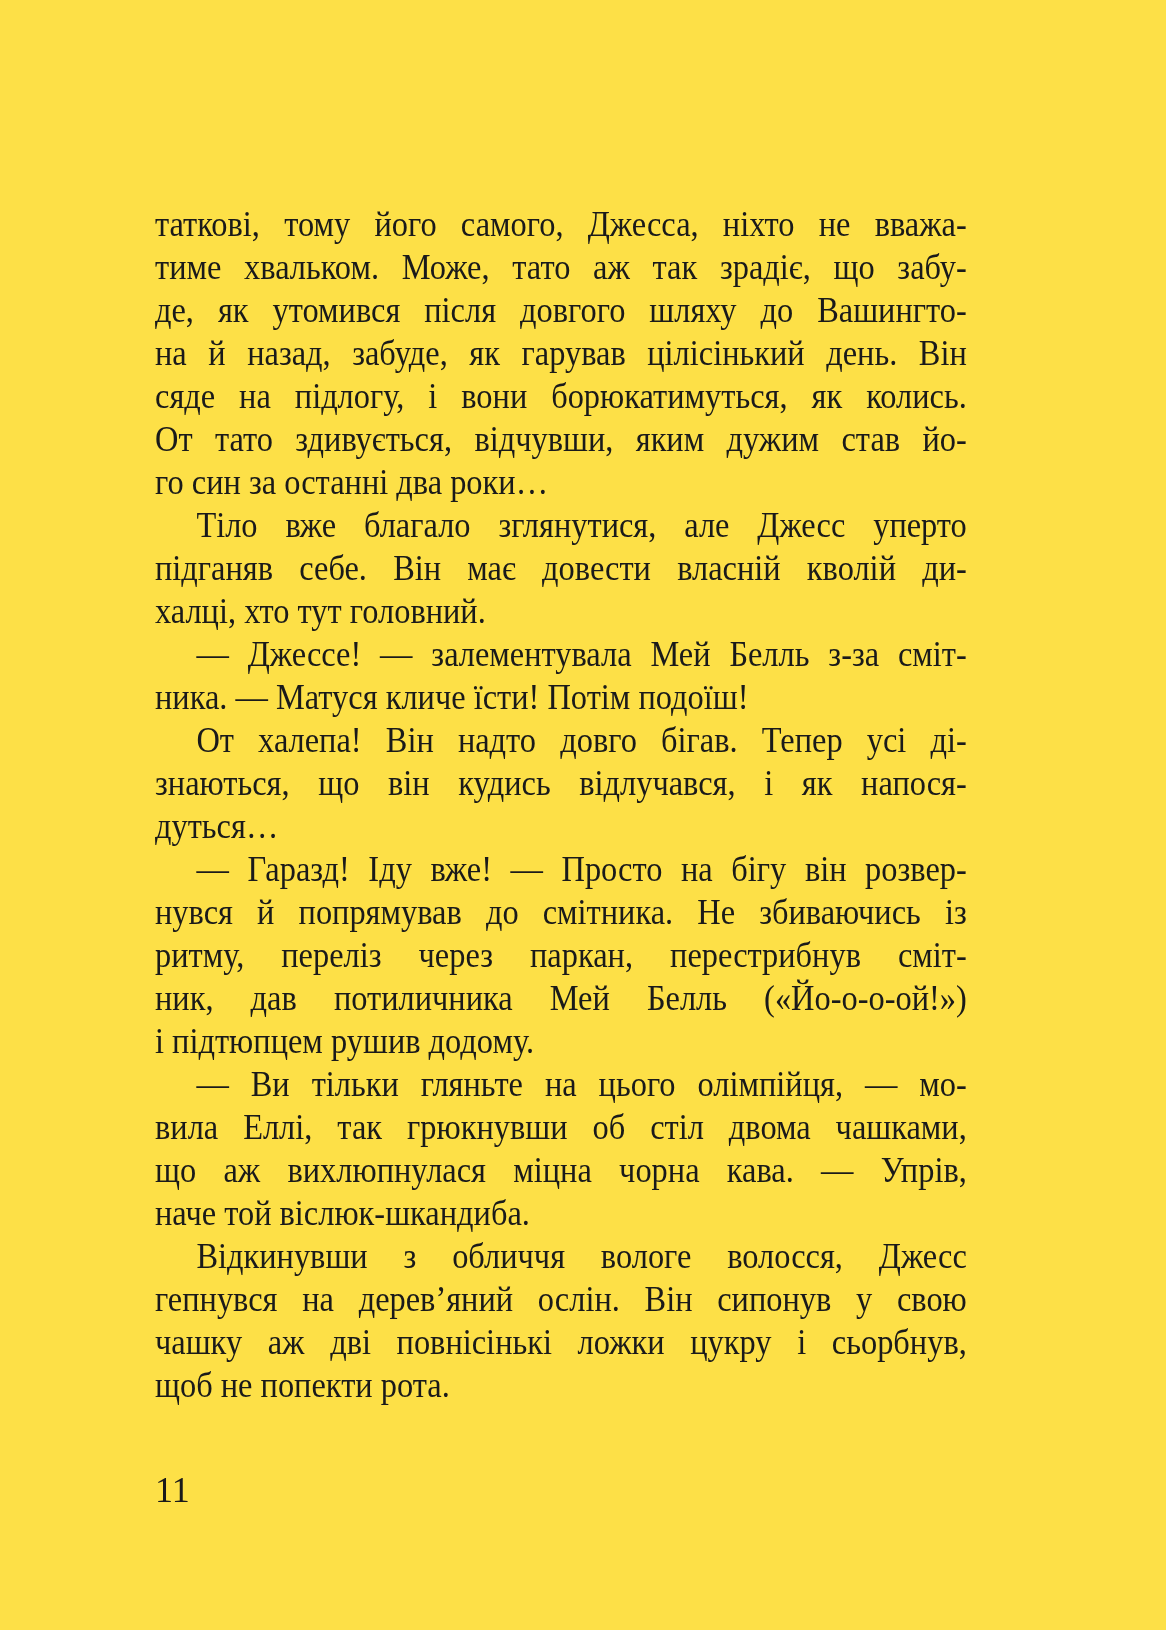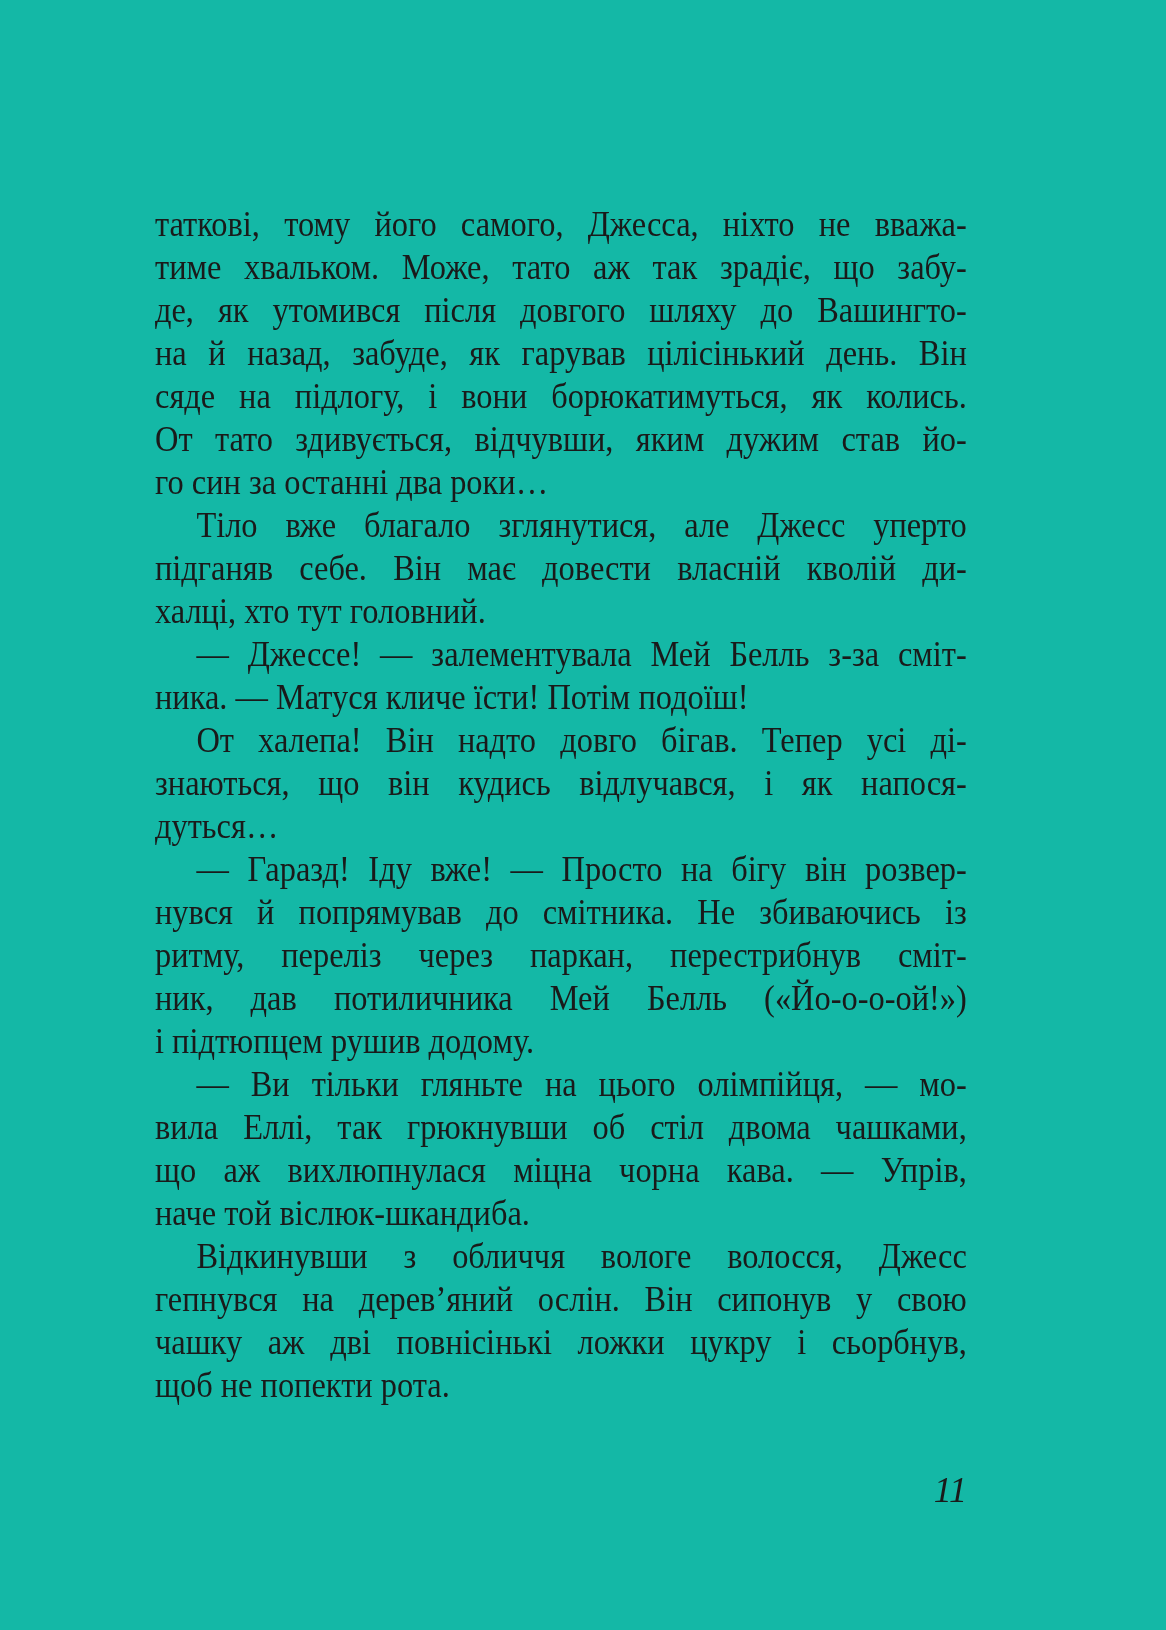--- a/index.html
+++ b/index.html
@@ -10,21 +10,21 @@
     width: 1166px;
     height: 1630px;
     background: #ffffff;
     position: relative;
     overflow: hidden;
     font-family: "Liberation Serif", serif;
   }
   .book-page {
     position: absolute;
     inset: 0;
-    background: #14b8a6;
+    background: #fde047;
   }
   .text-block {
     position: absolute;
     left: 155px;
     top: 203px;
     width: 902px;
     transform: scaleX(0.9);
     transform-origin: 0 0;
     font-size: 36px;
     line-height: 43px;
@@ -44,25 +44,24 @@
     text-align-last: left;
   }
   .para.indented .line:first-child {
     padding-left: 46px;
   }
   .folio {
     position: absolute;
     left: 155px;
     top: 1470px;
     width: 812px;
-    text-align: right;
+    text-align: left;
     font-size: 36px;
     line-height: 40px;
     color: #1a1a1a;
-    font-style: italic;
   }
 </style>
 </head>
 <body>
 
 <div class="book-page">
   <div class="text-block" id="text-block">
       <div class="para">
         <div class="line">таткові, тому його самого, Джесса, ніхто не вважа-</div>
         <div class="line">тиме хвальком. Може, тато аж так зрадіє, що забу-</div>

